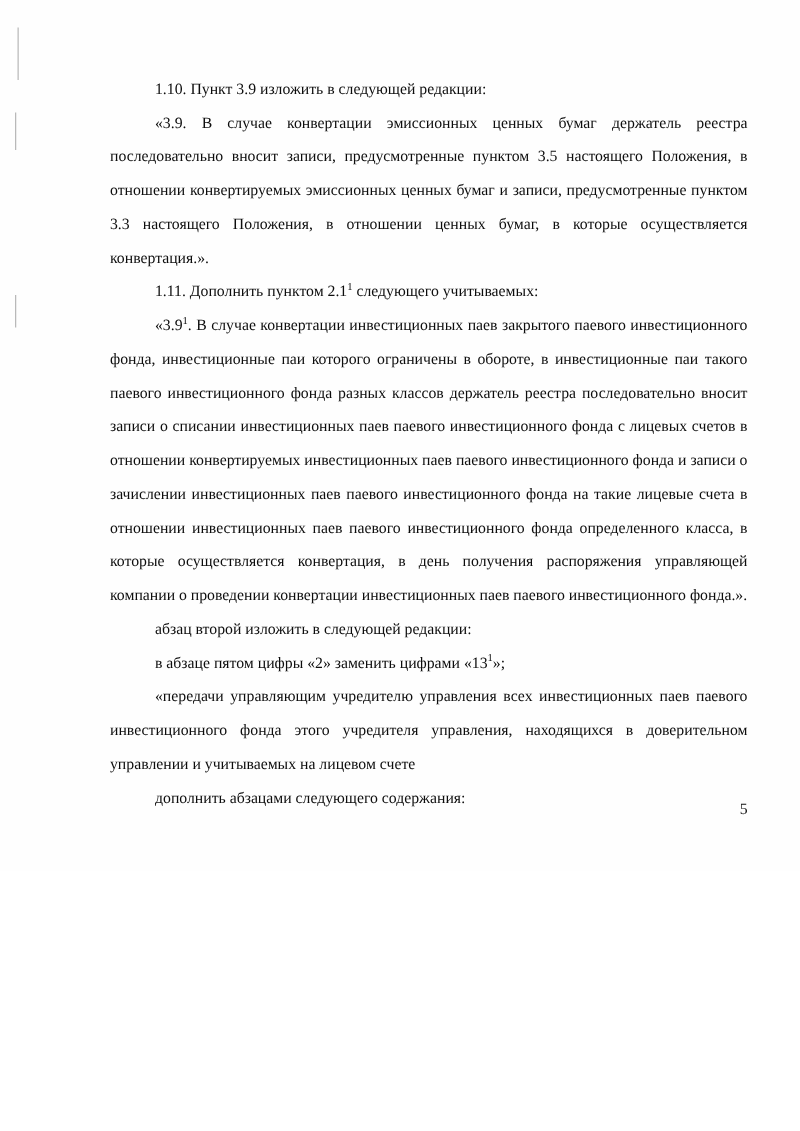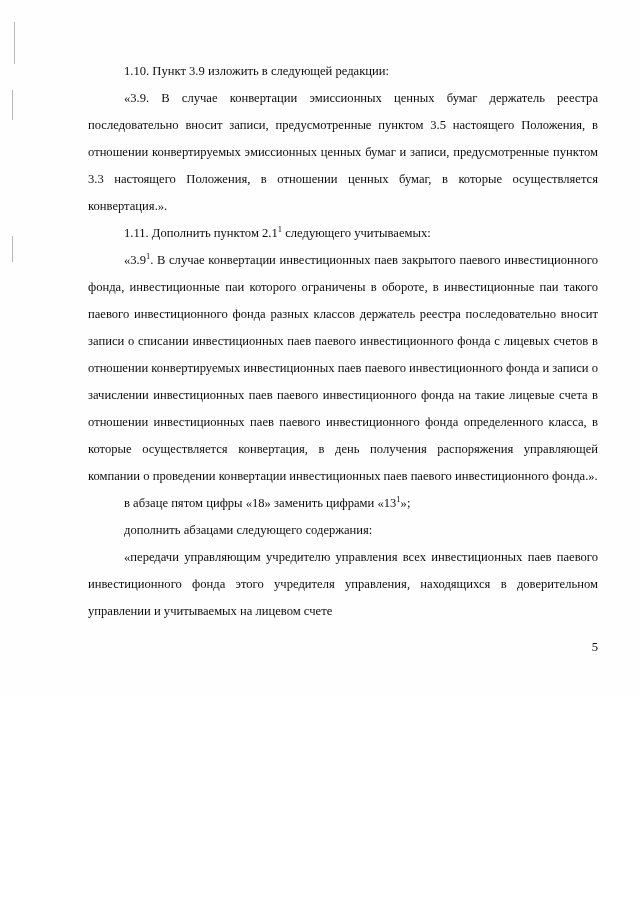--- a/index.html
+++ b/index.html
@@ -74,24 +74,25 @@
 
     <p class="ind block">1.10. Пункт 3.9 изложить в следующей редакции:</p>
 
     <p class="ind block">«3.9. В случае конвертации эмиссионных ценных бумаг держатель реестра последовательно вносит записи, предусмотренные пунктом 3.5 настоящего Положения, в отношении конвертируемых эмиссионных ценных бумаг и записи, предусмотренные пунктом 3.3 настоящего Положения, в отношении ценных бумаг, в которые осуществляется конвертация.».</p>
 
     <p class="ind block"><span>1.11. Дополнить пунктом 2.1</span><sup>1</sup><span> следующего учитываемых:</span></p>
 
     <p class="ind block"><span>«3.9</span><sup>1</sup><span>. В случае конвертации инвестиционных паев закрытого паевого инвестиционного фонда, инвестиционные паи которого ограничены в обороте, в инвестиционные паи такого паевого инвестиционного фонда разных классов держатель реестра последовательно вносит записи о списании инвестиционных паев паевого инвестиционного фонда с лицевых счетов в отношении конвертируемых инвестиционных паев паевого инвестиционного фонда и записи о зачислении инвестиционных паев паевого инвестиционного фонда на такие лицевые счета в отношении инвестиционных паев паевого инвестиционного фонда определенного класса, в которые осуществляется конвертация, в день получения распоряжения управляющей компании о проведении конвертации инвестиционных паев паевого инвестиционного фонда.».</span></p>
 
 
+    <p class="ind block">абзац второй изложить в следующей редакции:</p>
 
 
-    <p class="ind block"><span>в абзаце пятом цифры «18» заменить цифрами «13</span><sup>1</sup><span>»;</span></p>
+    <p class="ind block"><span>в абзаце пятом цифры «2» заменить цифрами «13</span><sup>1</sup><span>»;</span></p>
+
+    <p class="ind block">«передачи управляющим учредителю управления всех инвестиционных паев паевого инвестиционного фонда этого учредителя управления, находящихся в доверительном управлении и учитываемых на лицевом счете</p>
 
     <p class="ind block">дополнить абзацами следующего содержания:</p>
-
-    <p class="ind block">«передачи управляющим учредителю управления всех инвестиционных паев паевого инвестиционного фонда этого учредителя управления, находящихся в доверительном управлении и учитываемых на лицевом счете</p>
 
   </div>
 
   <div class="pageno">5</div>
 </div>
 
 </body></html>

